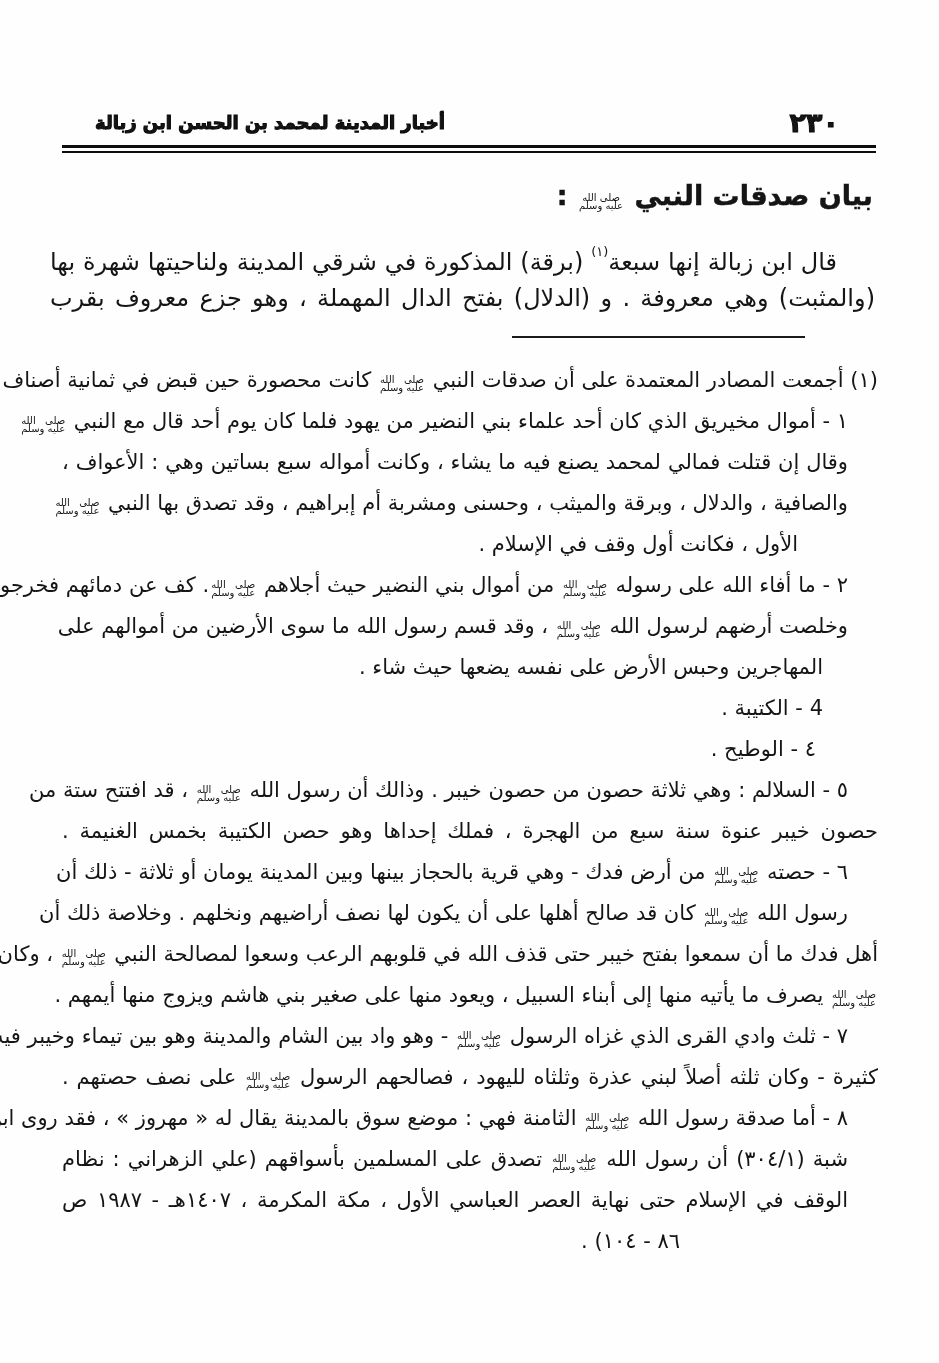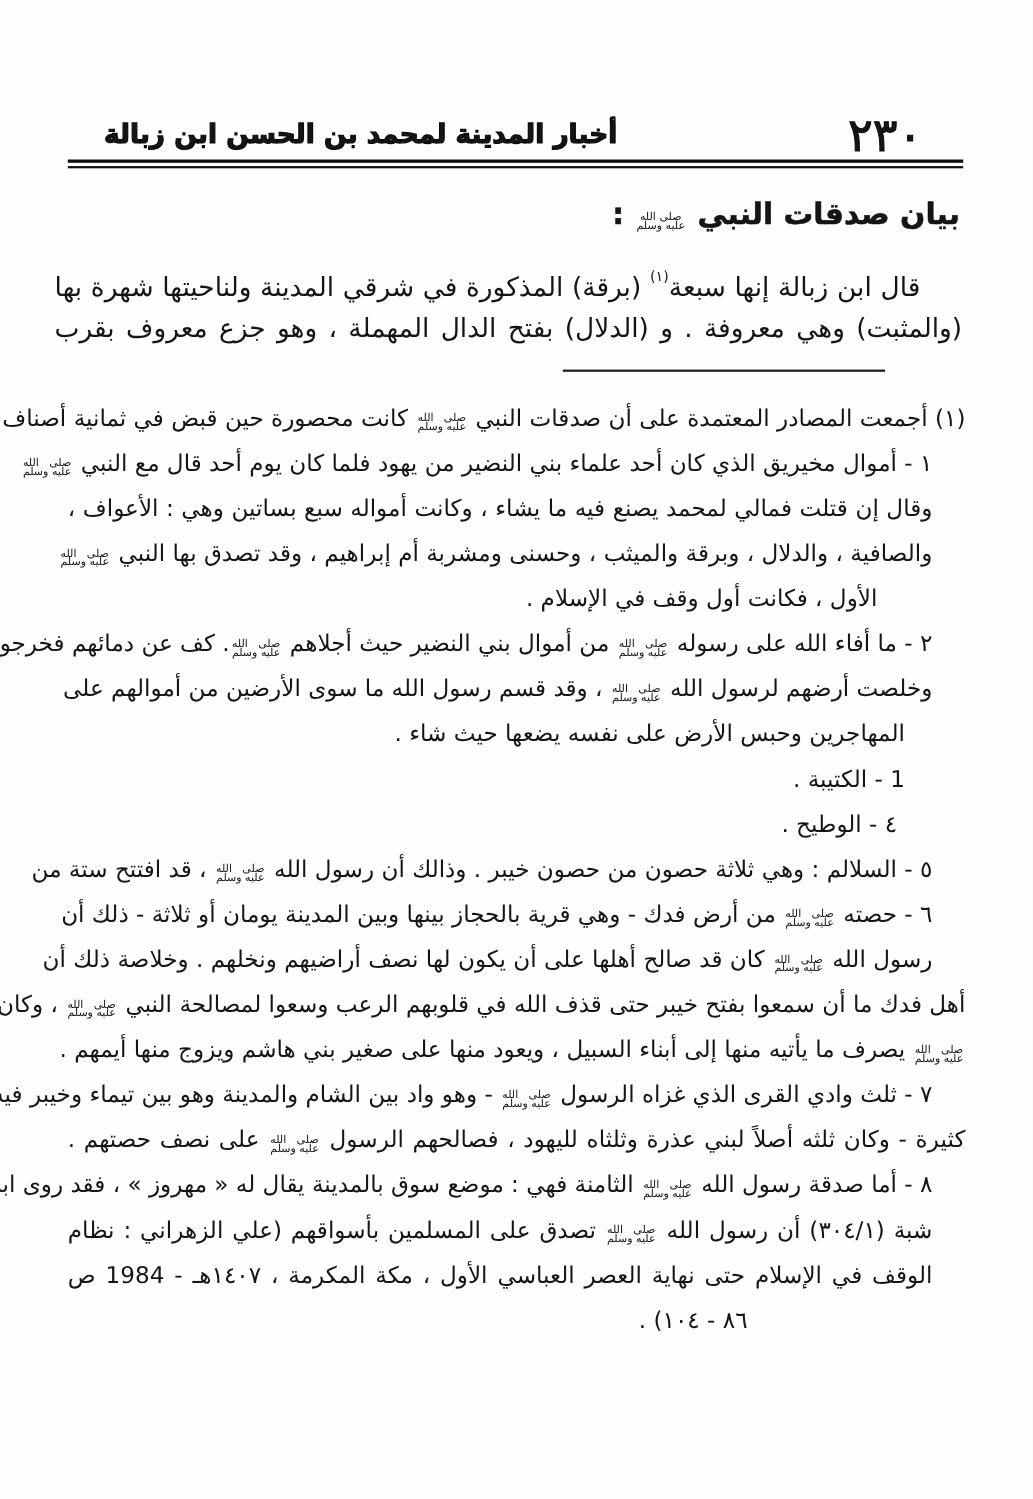--- a/index.html
+++ b/index.html
@@ -10,23 +10,23 @@
     background:#fefefe;
     color:#151515;
     font-family:"DejaVu Sans", sans-serif;
     direction:rtl;
     overflow:hidden;
     margin:0 auto;
   }
   
   .hdr{position:absolute;top:100px;right:100px;left:95px;height:44px;
        display:flex;justify-content:space-between;align-items:center;}
-  .hdr-num{font-size:42px;font-weight:normal;letter-spacing:2px;
+  .hdr-num{font-size:27px;font-weight:bold;letter-spacing:2px;
            -webkit-text-stroke:1px #0a0a0a;}
-  .hdr-title{font-size:24px;font-weight:bold;
+  .hdr-title{font-size:18px;font-weight:bold;
              -webkit-text-stroke:1.1px #0a0a0a;letter-spacing:0px;}
   .dbl-rule{position:absolute;top:145px;right:63px;left:62px;height:3px;
             border-top:3px solid #0d0d0d;border-bottom:2px solid #0d0d0d;}
   
   .sec-head{position:absolute;top:176px;right:66px;left:63px;height:40px;
             line-height:40px;font-size:27px;font-weight:bold;
             -webkit-text-stroke:0.5px #111;white-space:nowrap;}
   
   .body-par{position:absolute;top:228px;right:64px;left:50px;font-size:24px;}
   .bline{height:47px;line-height:47px;white-space:nowrap;
@@ -73,28 +73,29 @@
 
   <div class="fnotes">
     <div class="fl j">(١) أجمعت المصادر المعتمدة على أن صدقات النبي <span class="saw">صلى الله<br>عليه وسلم</span> كانت محصورة حين قبض في ثمانية أصناف وهي :</div>
     <div class="fl j item">١ - أموال مخيريق الذي كان أحد علماء بني النضير من يهود فلما كان يوم أحد قال مع النبي <span class="saw">صلى الله<br>عليه وسلم</span></div>
     <div class="fl j item">وقال إن قتلت فمالي لمحمد يصنع فيه ما يشاء ، وكانت أمواله سبع بساتين وهي : الأعواف ،</div>
     <div class="fl j item">والصافية ، والدلال ، وبرقة والميثب ، وحسنى ومشربة أم إبراهيم ، وقد تصدق بها النبي <span class="saw">صلى الله<br>عليه وسلم</span></div>
     <div class="fl end mr80">الأول ، فكانت أول وقف في الإسلام .</div>
     <div class="fl j item">٢ - ما أفاء الله على رسوله <span class="saw">صلى الله<br>عليه وسلم</span> من أموال بني النضير حيث أجلاهم <span class="saw">صلى الله<br>عليه وسلم</span>. كف عن دمائهم فخرجوا</div>
     <div class="fl j item">وخلصت أرضهم لرسول الله <span class="saw">صلى الله<br>عليه وسلم</span> ، وقد قسم رسول الله ما سوى الأرضين من أموالهم على</div>
     <div class="fl end mr55">المهاجرين وحبس الأرض على نفسه يضعها حيث شاء .</div>
-    <div class="fl end mr55">1 - الكتيبة .</div>
+    <div class="fl end mr55">4 - الكتيبة .</div>
     <div class="fl end mr62">٤ - الوطيح .</div>
     <div class="fl j item">٥ - السلالم : وهي ثلاثة حصون من حصون خيبر . وذالك أن رسول الله <span class="saw">صلى الله<br>عليه وسلم</span> ، قد افتتح ستة من</div>
+    <div class="fl j">حصون خيبر عنوة سنة سبع من الهجرة ، فملك إحداها وهو حصن الكتيبة بخمس الغنيمة .</div>
     <div class="fl j item">٦ - حصته <span class="saw">صلى الله<br>عليه وسلم</span> من أرض فدك - وهي قرية بالحجاز بينها وبين المدينة يومان أو ثلاثة - ذلك أن</div>
     <div class="fl j item">رسول الله <span class="saw">صلى الله<br>عليه وسلم</span> كان قد صالح أهلها على أن يكون لها نصف أراضيهم ونخلهم . وخلاصة ذلك أن</div>
     <div class="fl j">أهل فدك ما أن سمعوا بفتح خيبر حتى قذف الله في قلوبهم الرعب وسعوا لمصالحة النبي <span class="saw">صلى الله<br>عليه وسلم</span> ، وكان</div>
     <div class="fl j"><span class="saw">صلى الله<br>عليه وسلم</span> يصرف ما يأتيه منها إلى أبناء السبيل ، ويعود منها على صغير بني هاشم ويزوج منها أيمهم .</div>
     <div class="fl j item">٧ - ثلث وادي القرى الذي غزاه الرسول <span class="saw">صلى الله<br>عليه وسلم</span> - وهو واد بين الشام والمدينة وهو بين تيماء وخيبر فيه قرى</div>
     <div class="fl j">كثيرة - وكان ثلثه أصلاً لبني عذرة وثلثاه لليهود ، فصالحهم الرسول <span class="saw">صلى الله<br>عليه وسلم</span> على نصف حصتهم .</div>
     <div class="fl j item">٨ - أما صدقة رسول الله <span class="saw">صلى الله<br>عليه وسلم</span> الثامنة فهي : موضع سوق بالمدينة يقال له « مهروز » ، فقد روى ابن</div>
     <div class="fl j item">شبة (٣٠٤/١) أن رسول الله <span class="saw">صلى الله<br>عليه وسلم</span> تصدق على المسلمين بأسواقهم (علي الزهراني : نظام</div>
-    <div class="fl j item">الوقف في الإسلام حتى نهاية العصر العباسي الأول ، مكة المكرمة ، ١٤٠٧هـ - 1984 ص</div>
+    <div class="fl j item">الوقف في الإسلام حتى نهاية العصر العباسي الأول ، مكة المكرمة ، ١٤٠٧هـ - ١٩٨٧ ص</div>
     <div class="fl end mr198">٨٦ - ١٠٤) .</div>
   </div>
 
 </div>
 
 </body></html>

